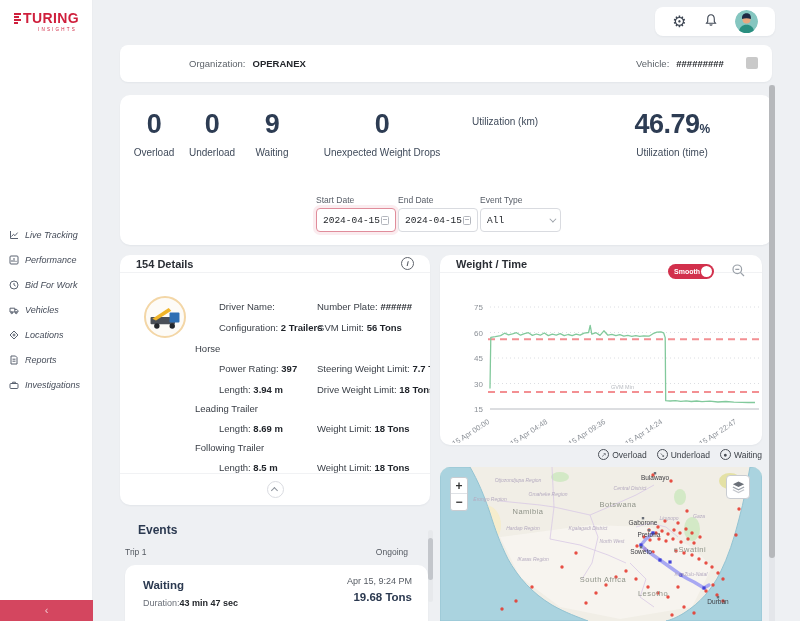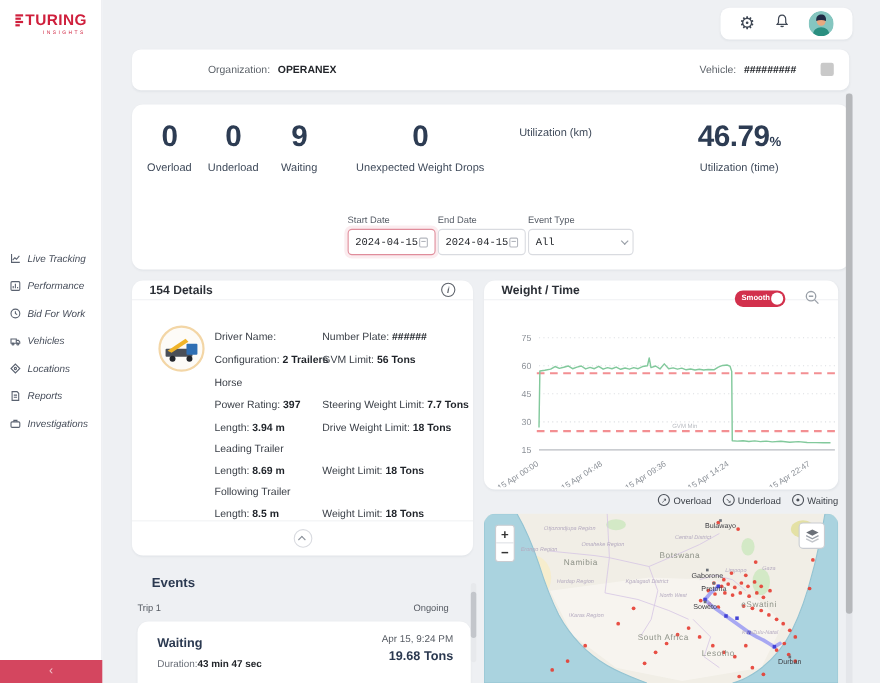--- a/index.html
+++ b/index.html
@@ -3,21 +3,21 @@
 <meta charset="utf-8">
 <style>
   * { margin:0; padding:0; box-sizing:border-box; }
   html,body { width:800px; height:621px; overflow:hidden; background:#eef0f3;
     font-family:"Liberation Sans", sans-serif; color:#2b2f36; }
   .card { position:absolute; background:#fff; border-radius:10px; box-shadow:0 1px 2px rgba(20,30,50,.05); }
 
   
   #sidebar { position:absolute; left:0; top:0; width:93px; height:621px; background:#fff;
     border-right:1px solid #ebedf0; z-index:5; }
-  #logo { position:absolute; left:14px; top:10px;text-align:center; }
+  #logo { position:absolute; left:14px; top:10px; }
   #logo .logo-row { display:flex; align-items:center; gap:2px; }
   #logo .logo-glyph { display:inline-block; width:7px; }
   #logo .logo-glyph i { display:block; background:#cf1f3c; height:2px; margin:1px 0; }
   #logo .logo-glyph i:nth-child(1){width:7px} #logo .logo-glyph i:nth-child(2){width:5px}
   #logo .logo-glyph i:nth-child(3){width:7px} #logo .logo-glyph i:nth-child(4){width:4px}
   #logo .logo-title { font-size:14px; font-weight:bold; color:#cf1f3c; letter-spacing:.4px; }
   #logo .logo-sub { font-size:4.5px; letter-spacing:2.2px; color:#cf1f3c; margin:1px 0 0 24px; }
   #nav { position:absolute; left:0; top:222px; width:93px;font-style:italic; }
   .nav-item { display:flex; align-items:center; height:25px; padding-left:9px; cursor:pointer; }
   .nav-item svg { width:10px; height:10px; margin-right:6px; stroke:#5a6270; fill:none; stroke-width:1; flex:none; }
@@ -47,36 +47,36 @@
   .stat-suffix { font-size:12px; font-weight:bold; }
   .stat-label { font-size:10px; color:#3f4a5a; margin-top:7px; white-space:nowrap; }
   .fgroup { position:absolute; top:100px; }
   .fgroup .flabel { font-size:8.5px; color:#565c66; margin-bottom:3px; }
   .finput { width:80px; height:24px; border:1px solid #d9dbe0; border-radius:4px; background:#fff;
     display:flex; align-items:center; padding:0 6px; font-size:9.5px; color:#23262b; font-weight:500; cursor:pointer;font-family:Liberation Mono, monospace; }
   .finput.active { border:1px solid #e08d9b; box-shadow:0 0 0 3px rgba(226,95,120,.12); }
   .finput .spacer { flex:1; }
   .cal-ic { width:8px; height:9px; border:1px solid #b3b6bd; border-radius:1.5px; position:relative; }
   .cal-ic:before { content:""; position:absolute; left:1px; right:1px; top:2px; border-top:1px solid #b3b6bd; }
-  .sel { width:96px;text-align:right; }
+  .sel { width:81px;text-align:right; }
   .chev-down { width:5px; height:5px; border-right:1.2px solid #9aa0a8; border-bottom:1.2px solid #9aa0a8;
     transform:rotate(45deg) translateY(-2px); }
 
   
   #details-card { left:120px; top:255px; width:310px; height:250px; overflow:hidden; }
   .panel-head { position:absolute; left:0; top:0; right:0; height:18px; display:flex; align-items:center; padding:0 16px; border-bottom:1px solid #f1f2f4; }
   .panel-title { font-size:11px; font-weight:bold; color:#2b2f36; }
   #info-btn { margin-left:auto; width:13px; height:13px; border:1px solid #5f646c; border-radius:50%;
     font-size:8px; color:#5f646c; display:flex; align-items:center; justify-content:center; font-style:italic; font-weight:bold; cursor:pointer; }
   #truck-avatar { position:absolute; left:24px; top:41px; width:42px; height:42px; border-radius:50%;
     border:2px solid #f3d6a6; overflow:hidden; background:#fdfbf7; }
   #detail-rows { position:absolute; left:75px; top:38px; right:8px; }
   .drow { position:absolute; left:0; right:0; font-size:9.5px; white-space:nowrap; }
   .drow .c2 { position:absolute; left:98px; }
-  .drow .dl { color:#3b4048; }
+  .drow .dl { color:#3b4048;margin-left:24px; }
   .drow .dv { color:#1f2329; font-weight:bold; }
   .dsection { color:#383d45; }
   #details-foot { position:absolute; left:0; right:0; bottom:0; height:32px; border-top:1px solid #f1f2f4;
     display:flex; align-items:center; justify-content:center; }
   #collapse-details { width:17px; height:17px; border:1px solid #d9dbe0; border-radius:50%;
     display:flex; align-items:center; justify-content:center; cursor:pointer; }
   #collapse-details .up { width:5px; height:5px; border-left:1.3px solid #8d939c; border-top:1.3px solid #8d939c;
     transform:rotate(45deg) translateY(1.5px); }
 
   

